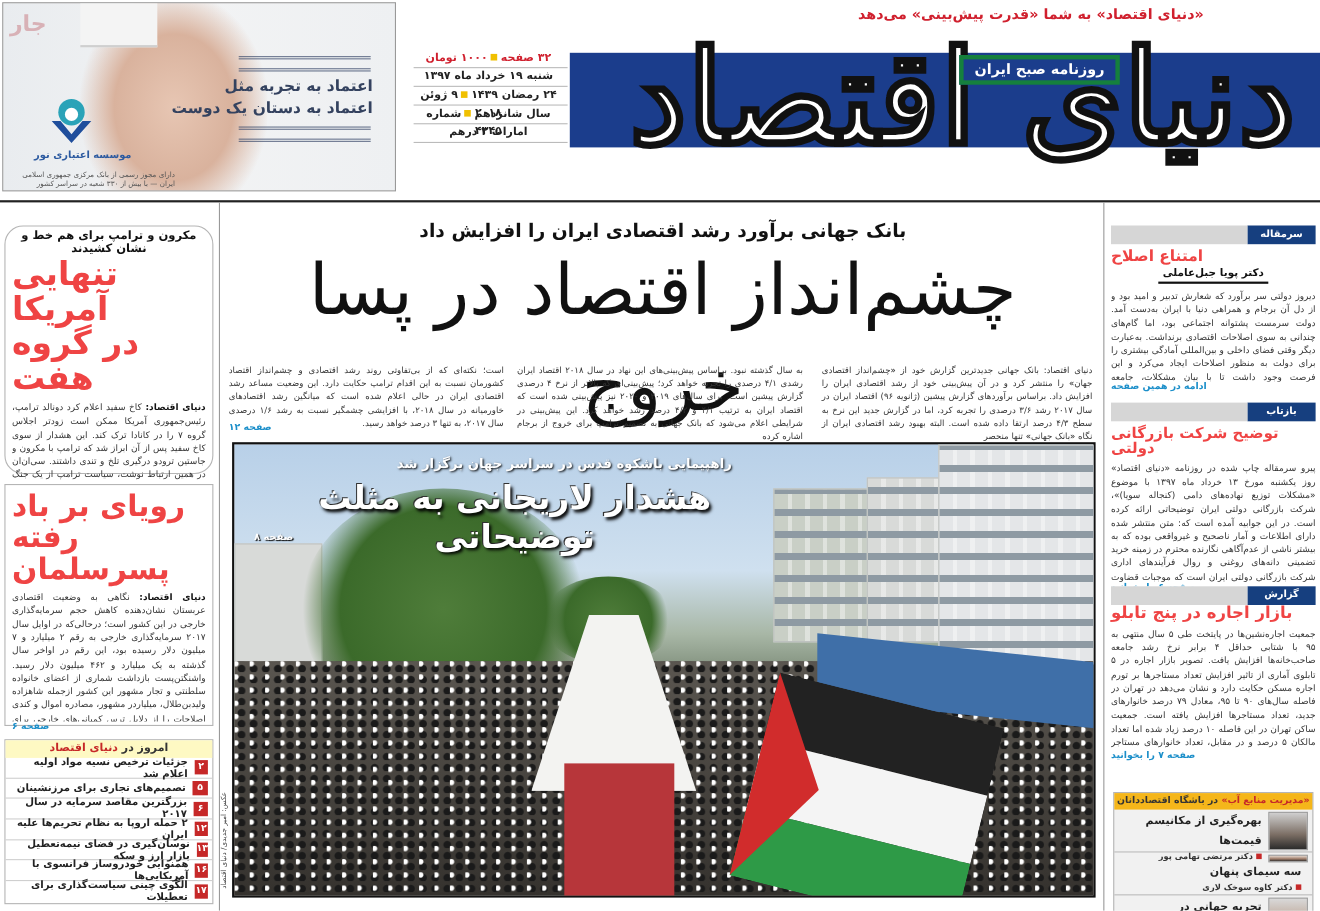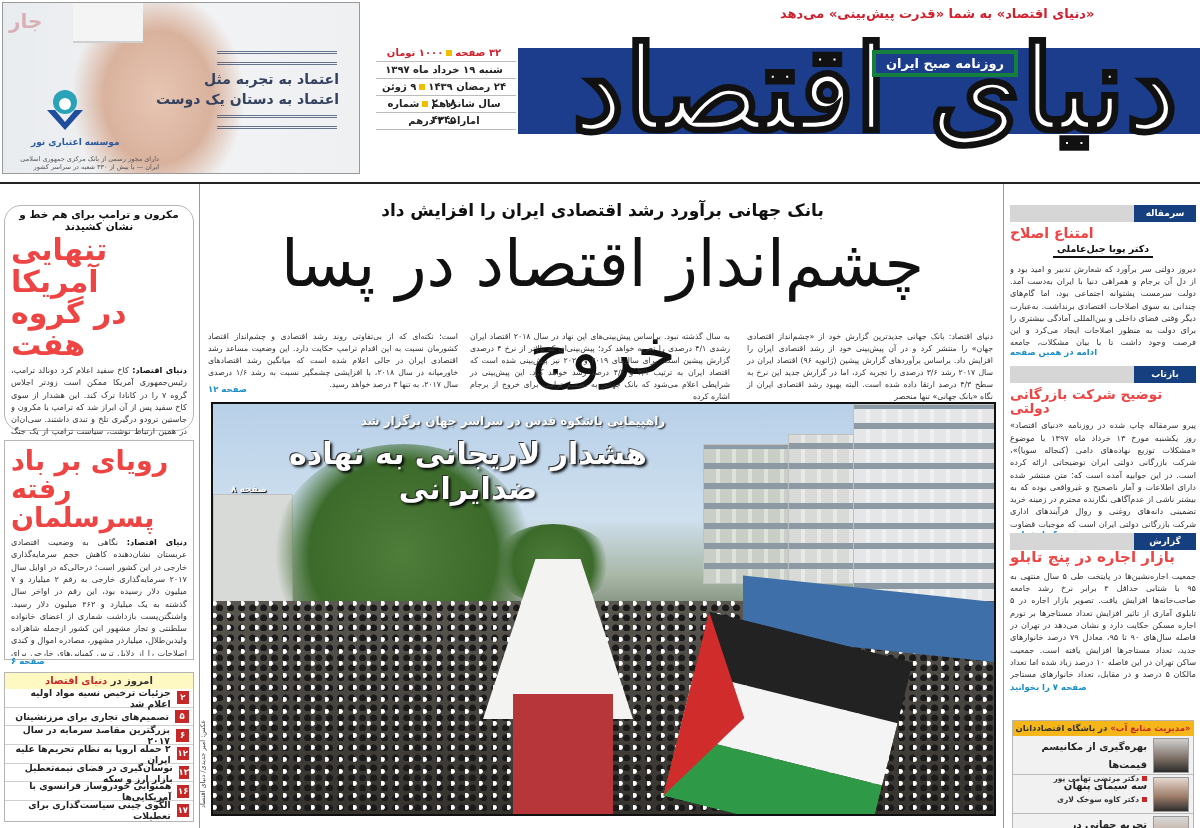--- a/index.html
+++ b/index.html
@@ -206,21 +206,21 @@
   <div class="ph-blue"></div>
   <div class="ph-tent"></div>
   <div class="ph-booth"></div>
   <div class="ph-flag">
     <div class="s1"></div>
       <div class="s2"></div>
       <div class="s3"></div>
       <div class="tri"></div>
   </div>
   <div class="ph-kicker rtl">راهپیمایی باشکوه قدس در سراسر جهان برگزار شد</div>
-  <div class="ph-head rtl">هشدار لاریجانی به نهاده ضدایرانی</div>
+  <div class="ph-head rtl">هشدار لاریجانی به مثلث توضیحاتی</div>
   <div class="ph-page rtl">صفحه ۸</div>
 </div>
 <div class="abs ph-credit rtl">عکس: امیر جدیدی/ دنیای اقتصاد</div>
 
 <div class="box rtl" style="left:1010px; top:205px; width:186px; height:160px; border:none;">
   <div class="sec-bar">
       <div class="lbl">سرمقاله</div>
       <div class="grey"></div>
     </div>
   <div class="big-head" style="font-size:14px; margin-top:4px;">امتناع اصلاح</div>
@@ -251,21 +251,21 @@
 
 <div class="box col-box rtl" style="left:1012px; top:700px; width:182px; height:122px;">
   <div class="col-head"><span class="accent" style="color:#c62828">«مدیریت منابع آب»</span><span> در باشگاه اقتصاددانان</span></div>
   <div class="col-row" style="flex-direction:row;">
     <div class="col-photo"></div>
     <div class="col-text">
         <div class="col-title">بهره‌گیری از مکانیسم قیمت‌ها</div>
         <div class="col-author"><span class="sq"></span><span>دکتر مرتضی تهامی پور</span></div>
       </div>
   </div>
-  <div class="col-row" style="flex-direction:row;">
+  <div class="col-row" style="flex-direction:column;">
     <div class="col-photo" style="background:linear-gradient(180deg,#e5d8cf 0%,#a07e6b 55%,#2e2e2e 100%)"></div>
     <div class="col-text">
         <div class="col-title">سه سیمای پنهان</div>
         <div class="col-author"><span class="sq"></span><span>دکتر کاوه سوخک لاری</span></div>
       </div>
   </div>
   <div class="col-row" style="flex-direction:row; border-bottom:none; position:relative;">
     <div class="col-photo" style="background:linear-gradient(180deg,#d9d9d9 0%,#bfa99b 55%,#6f6f6f 100%)"></div>
     <div class="col-text">
         <div class="col-title">تجربه جهانی در بازارسازی</div>

